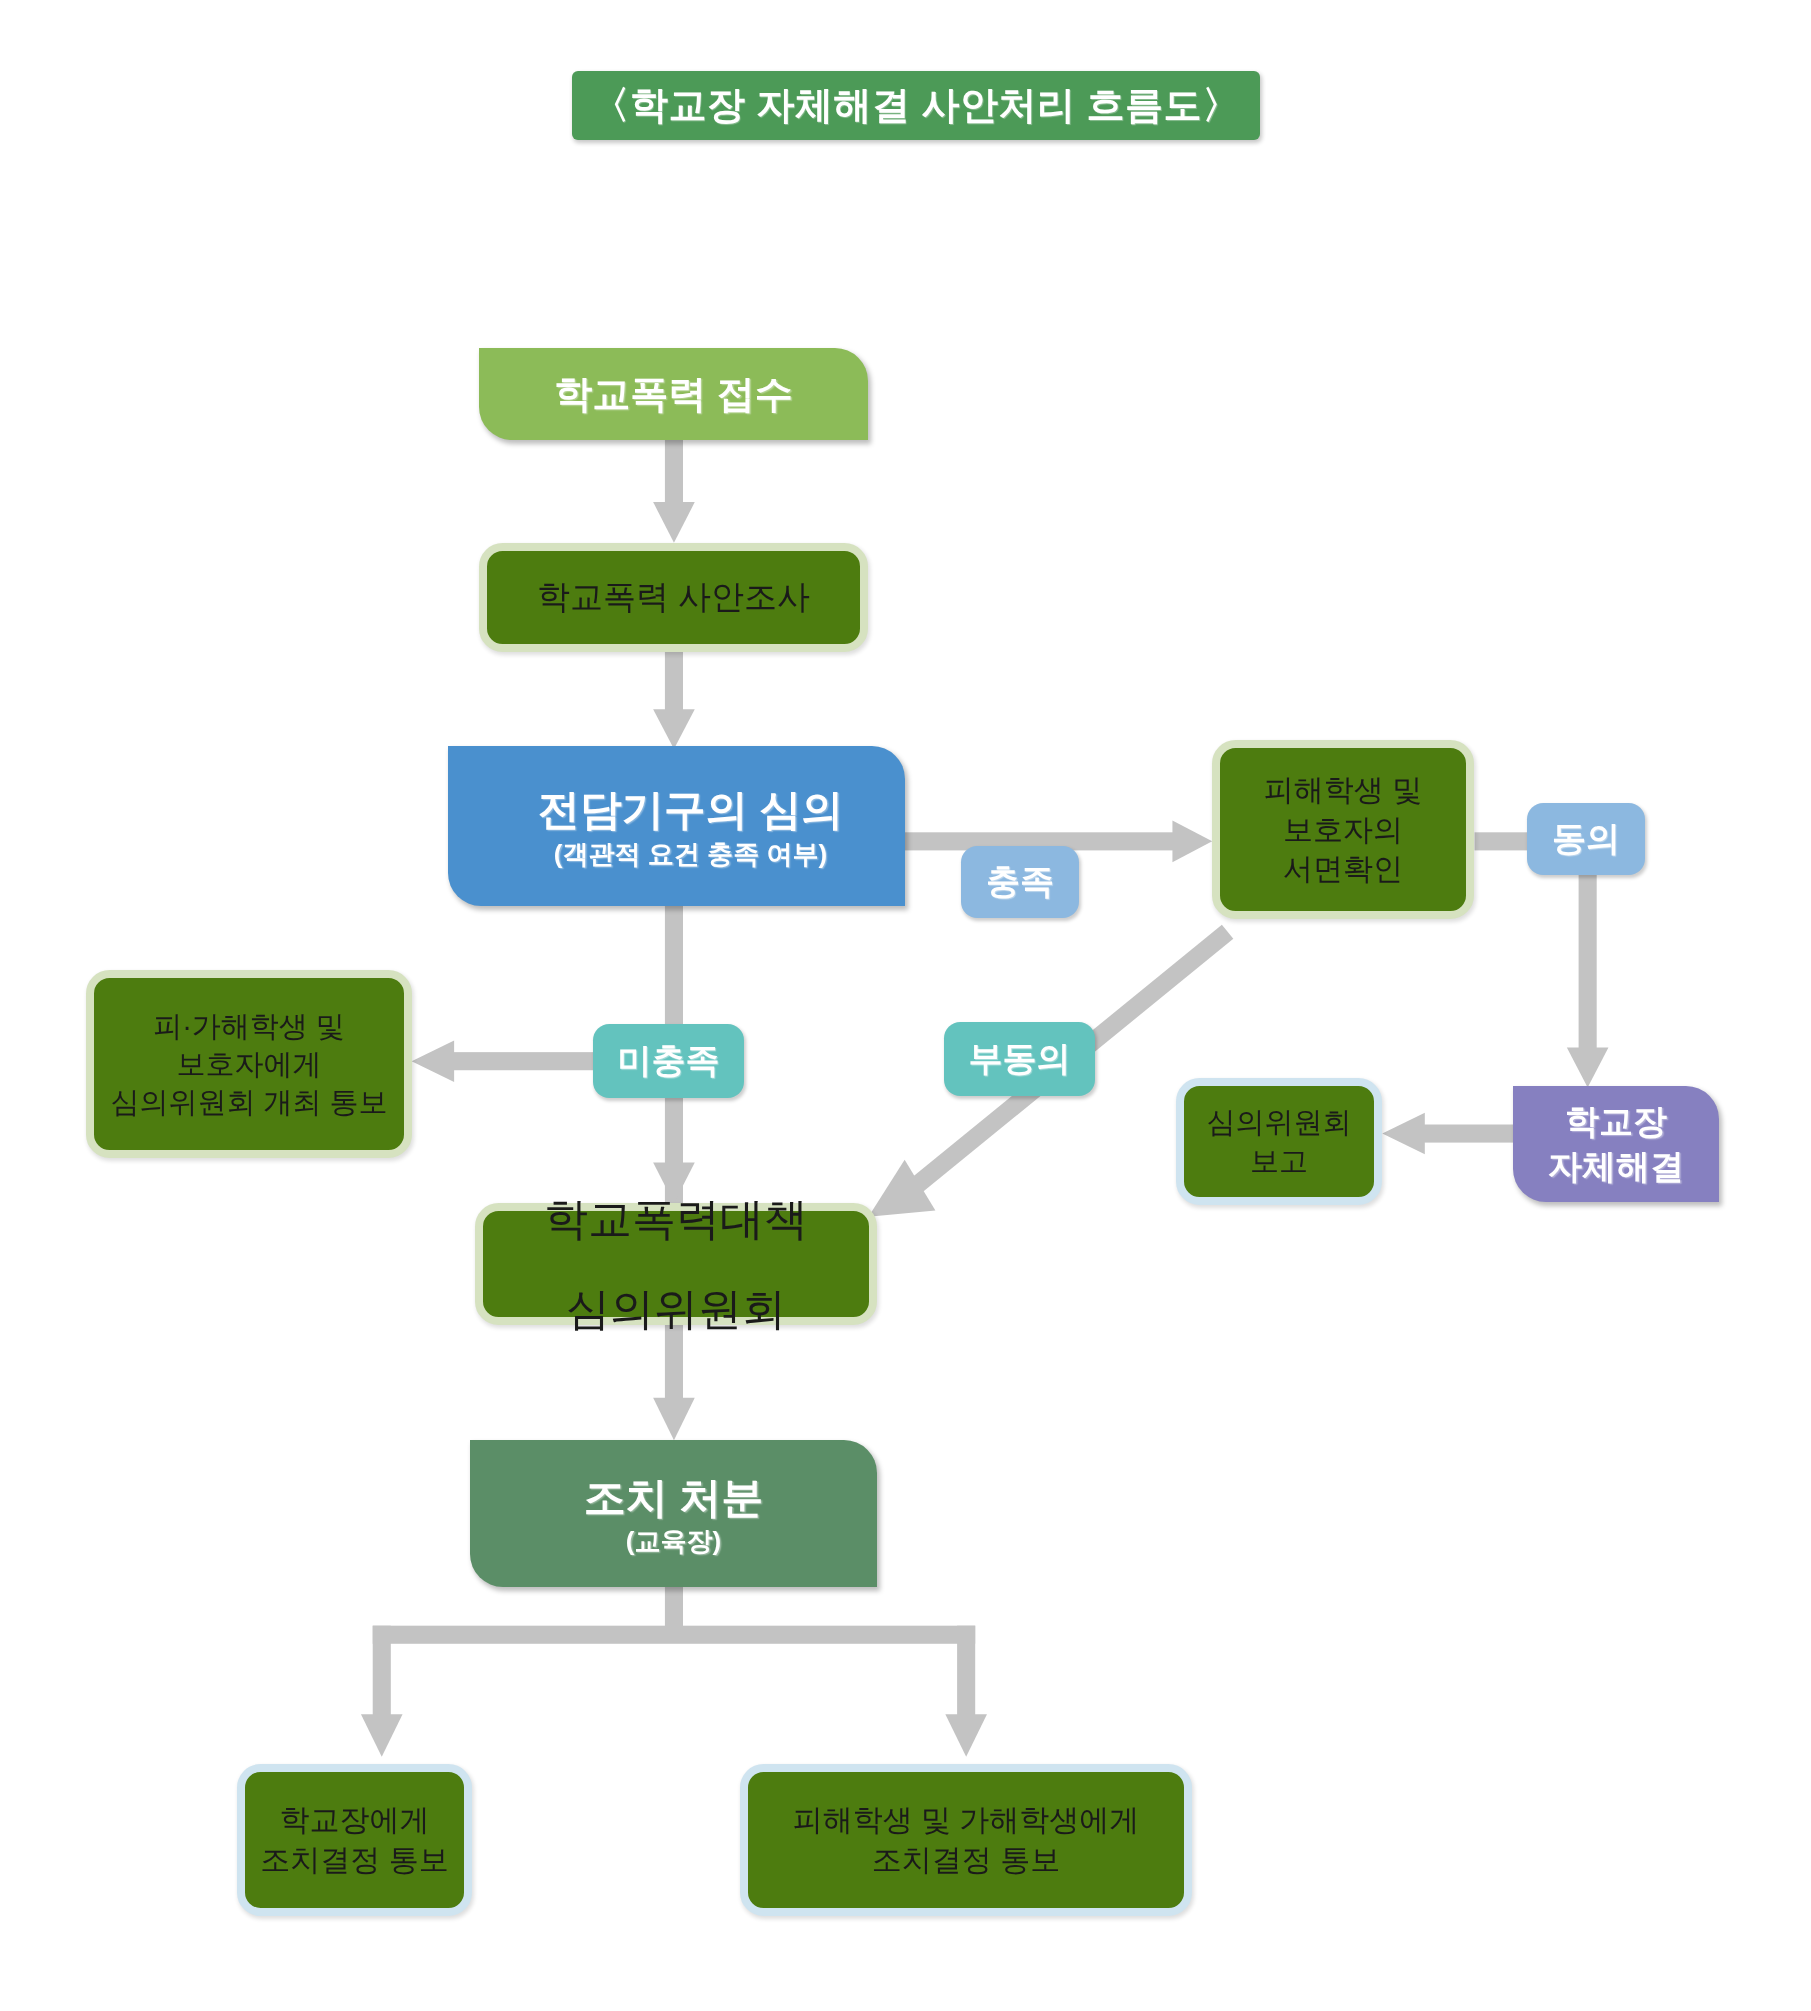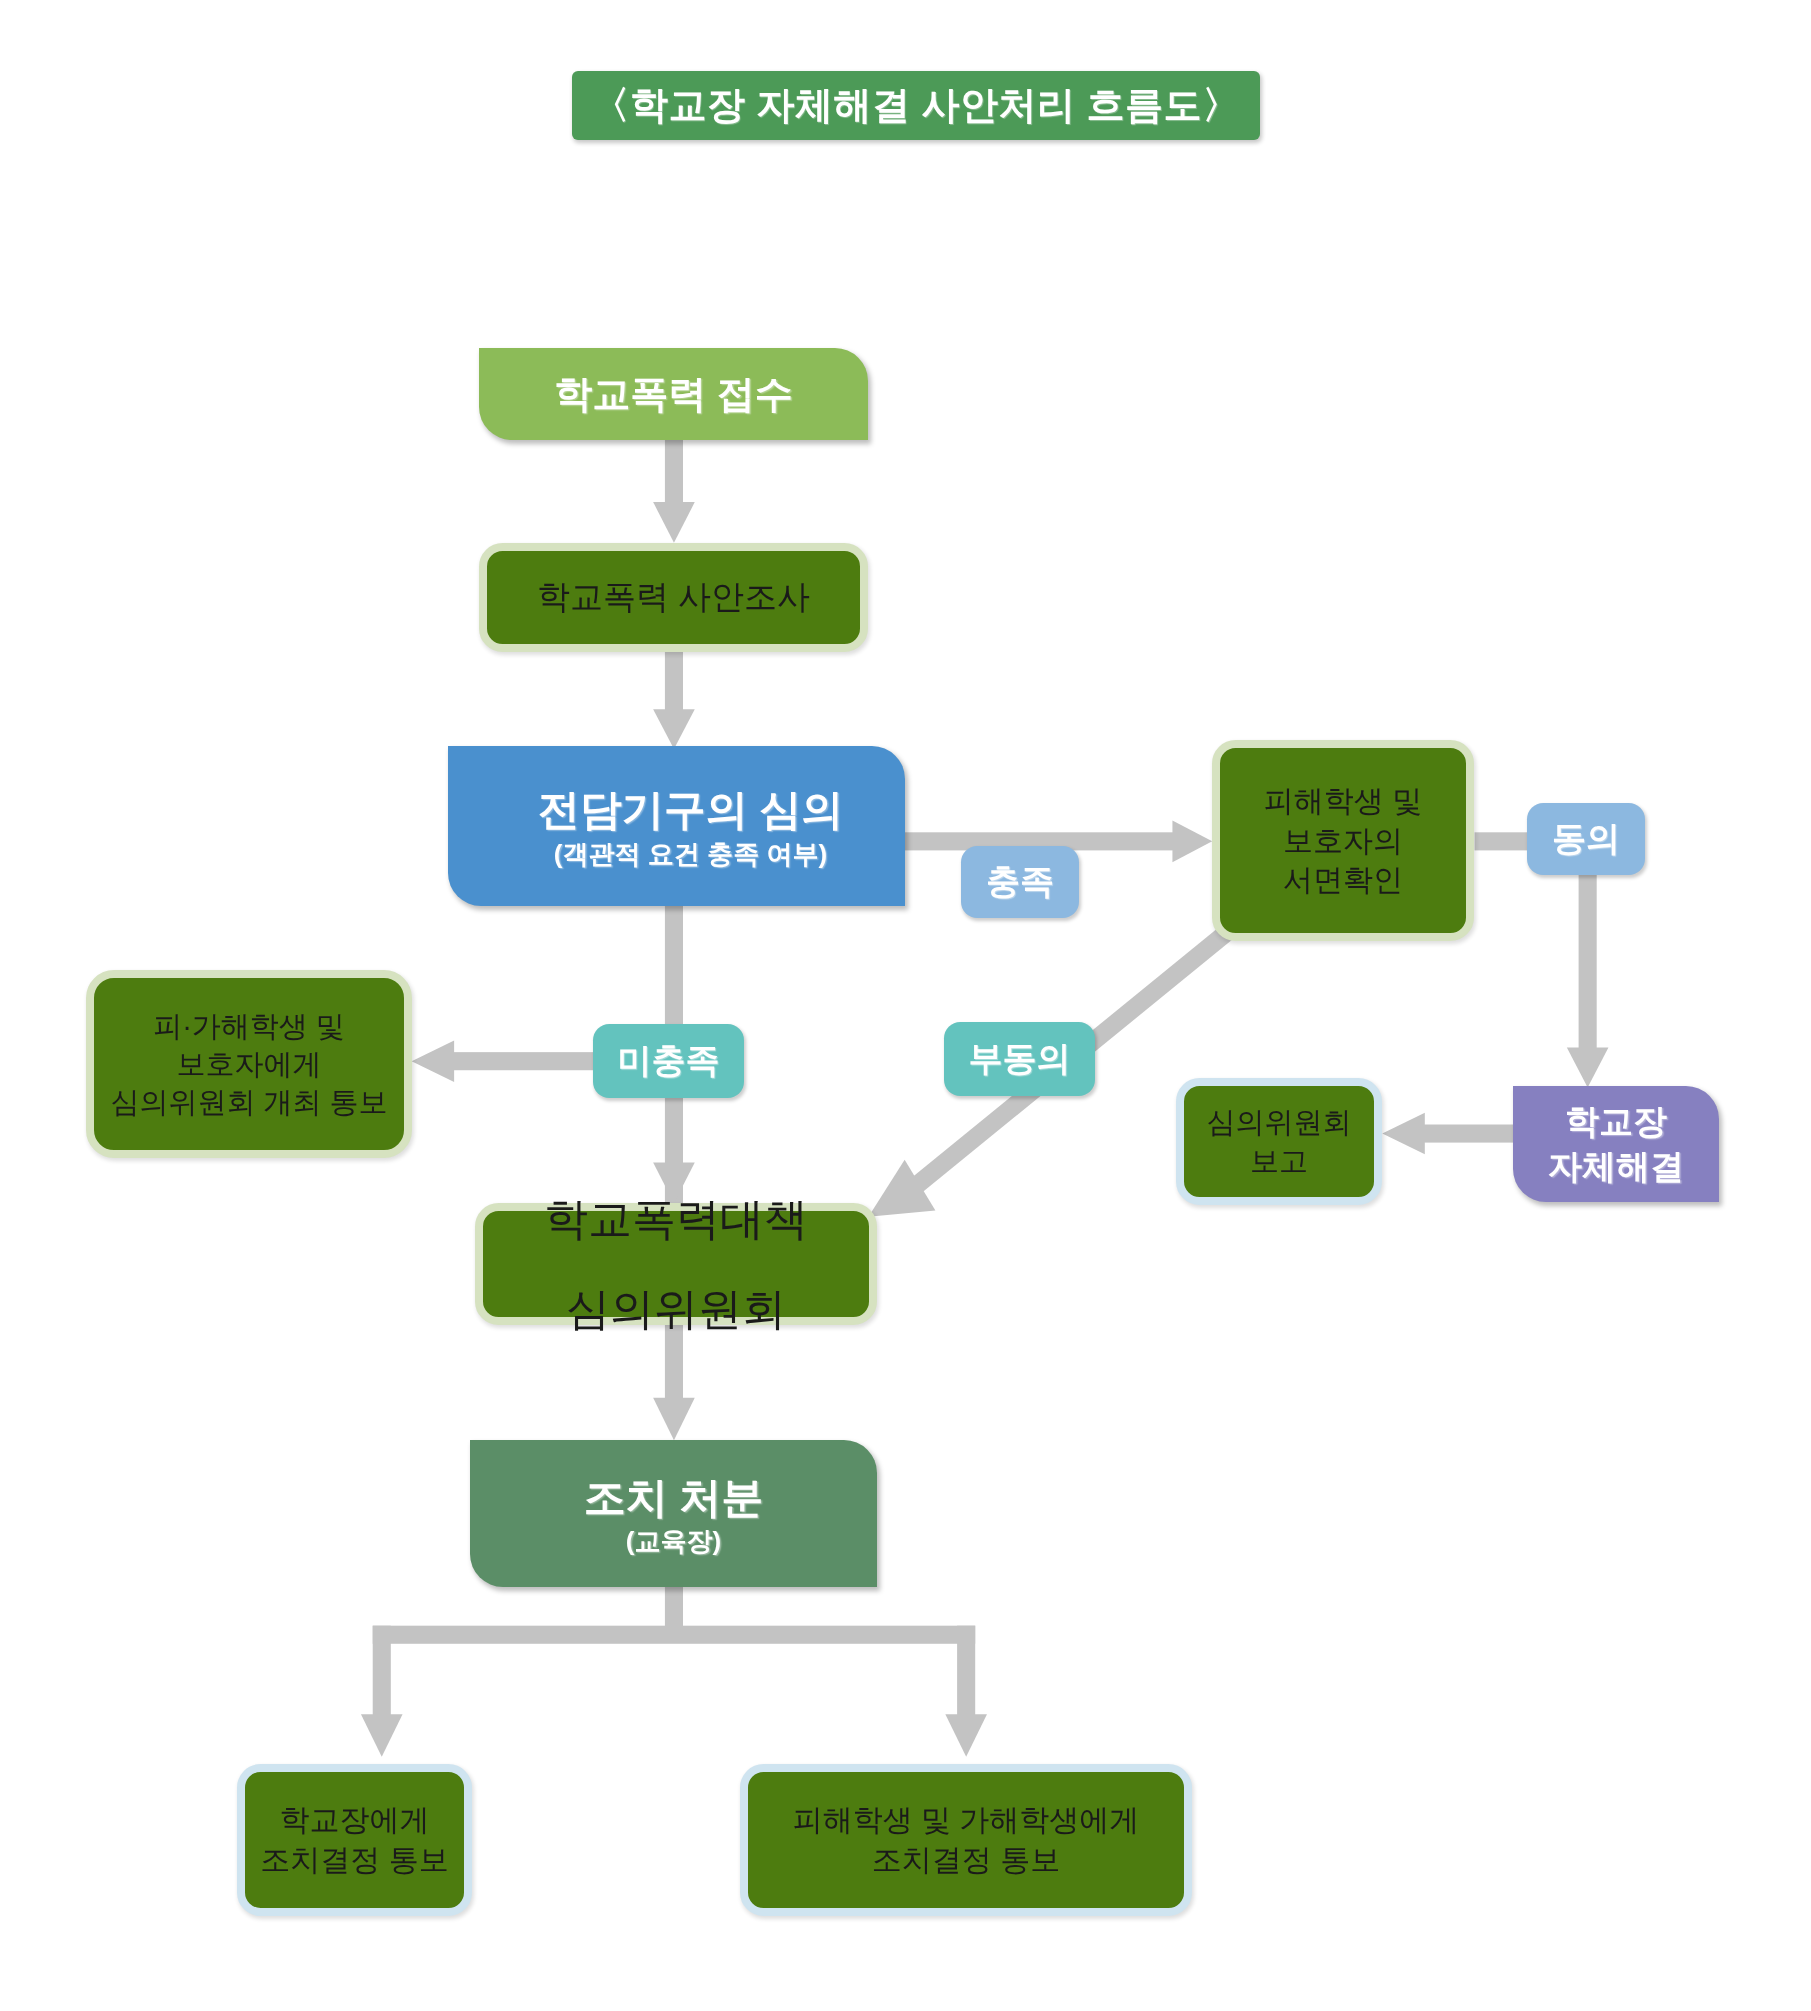--- a/index.html
+++ b/index.html
@@ -170,27 +170,27 @@
 
   <div class="node outline" style="left:479px; top:543px; width:389px; height:109px; font-size:33px;">
     <span>학교폭력 사안조사</span>
   </div>
 
   <div class="node flag blue" style="left:448px; top:746px; width:457px; height:160px; font-size:42px;">
     <span>전담기구의 심의</span>
     <span class="sub">(객관적 요건 충족 여부)</span>
   </div>
 
-  <div class="node outline line2" style="left:1212px; top:740px; width:262px; height:201px; font-size:30px;">
+  <div class="node outline line2" style="left:1212px; top:740px; width:262px; height:179px; font-size:30px;">
     <span>피해학생 및</span>
     <span>보호자의</span>
     <span>서면확인</span>
   </div>
 
-  <div class="node outline line2" style="left:86px; top:970px; width:326px; height:188px; font-size:29px;border-radius:28px;">
+  <div class="node outline line2" style="left:86px; top:970px; width:326px; height:188px; font-size:29px;">
     <span>피·가해학생 및</span>
     <span>보호자에게</span>
     <span>심의위원회 개최 통보</span>
   </div>
 
   <div class="node flag purple line2" style="left:1513px; top:1086px; width:206px; height:116px; font-size:34px;">
     <span>학교장</span>
     <span>자체해결</span>
   </div>
 

